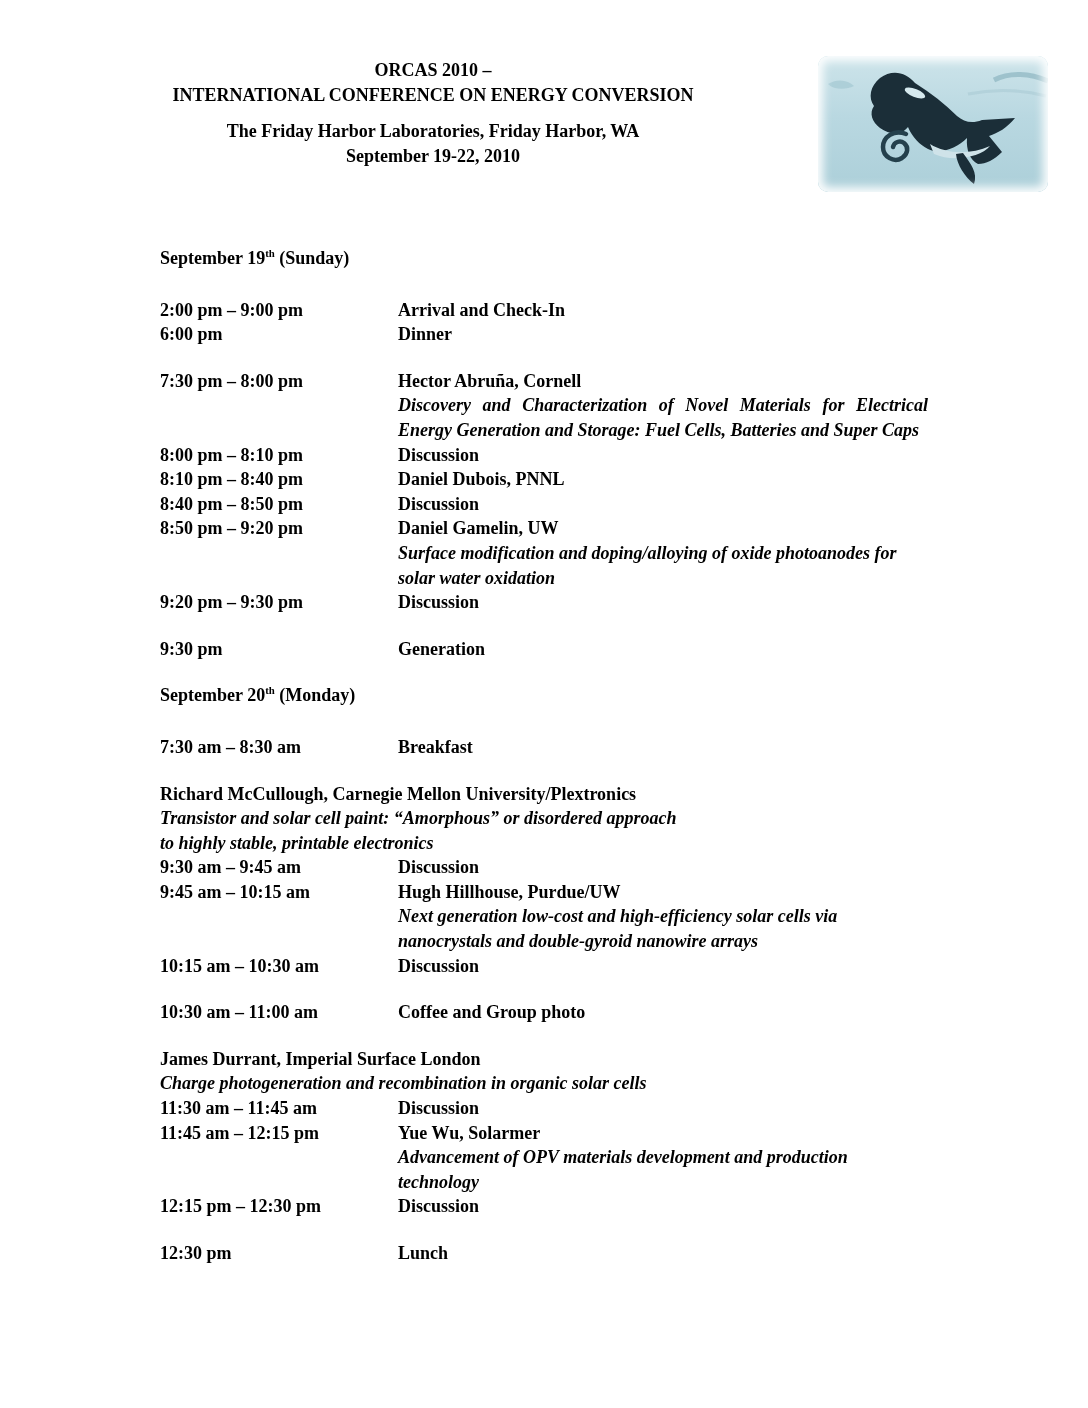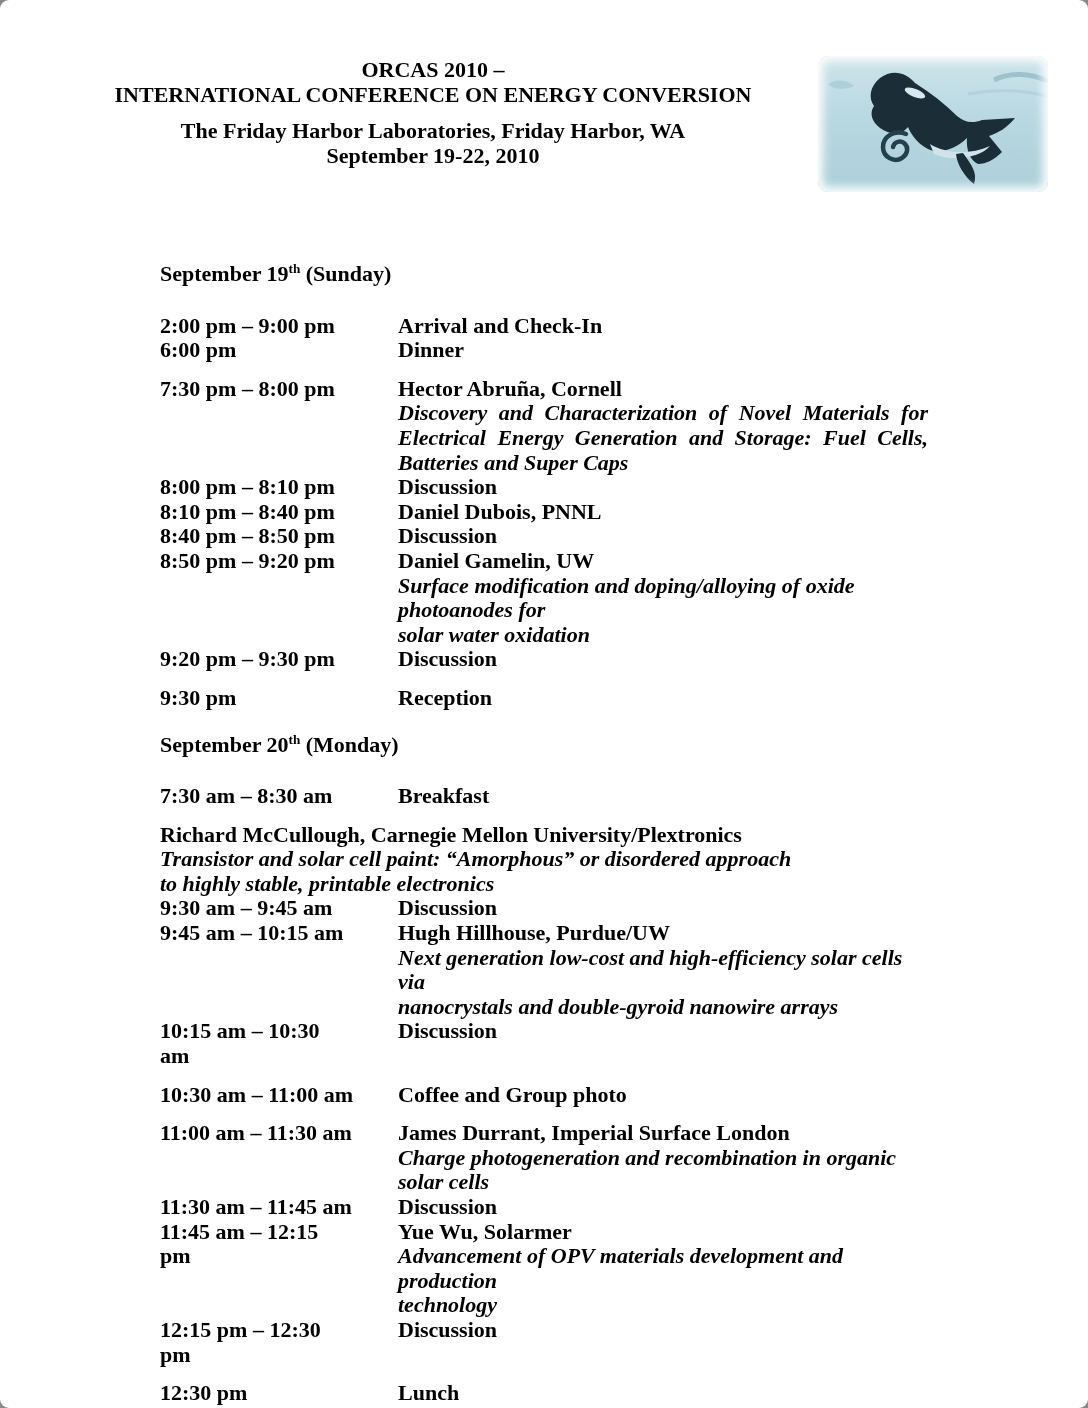--- a/index.html
+++ b/index.html
@@ -5,24 +5,23 @@
   * { margin:0; padding:0; box-sizing:border-box; }
   html,body { background:#888; }
   .page {
     position:relative;
     width:1088px; height:1408px;
     margin:0 auto;
     background:#ffffff;
     color:#000000;
     font-family:"Liberation Serif","DejaVu Serif",serif;
     font-weight:700;
-    font-size:22px;
+    font-size:18px;
     line-height:24.6px;
     overflow:hidden;
-    border-radius:9px;
   }
   
   .header-text {
     position:absolute; left:100px; top:58px; width:666px;
     text-align:center;
   }
   .venue-block { margin-top:12px; }
   
   .orca-frame {
     position:absolute; left:818px; top:56px; width:230px; height:136px;
@@ -31,24 +30,24 @@
   }
   .orca-frame svg { display:block; width:100%; height:100%; }
   .orca-frame::after {
     content:""; position:absolute; inset:0; border-radius:10px;
     box-shadow: inset 0 0 10px 5px rgba(255,255,255,0.95);
     pointer-events:none;
   }
   
   .schedule { position:absolute; left:160px; top:246px; width:768px; }
   .day + .day { margin-top:22px; }
-  .day-heading { font-size:inherit; line-height:24.6px; margin:16px 0 27px 0; }
+  .day-heading { font-size:inherit; line-height:24.6px; margin:0 0 27px 0; }
   .day-heading sup { font-size:60%; line-height:0; }
   .row { display:flex;gap:44px; }
-  .row.space { margin-top:14px; }
+  .row.space { margin-top:22px; }
   .time { flex:0 0 194px; }
   .desc { flex:1 1 auto; min-width:0; }
   .talk-title { font-style:italic; white-space:pre-line; }
   .talk-title.justify { white-space:normal; text-align:justify; }
 </style>
 </head>
 <body>
 
 <div class="page">
 
@@ -144,21 +143,21 @@
         </div>
         <div class="row">
           <div class="time">9:20 pm – 9:30 pm</div>
           <div class="desc">
             <div class="event">Discussion</div>
           </div>
         </div>
         <div class="row space">
           <div class="time">9:30 pm</div>
           <div class="desc">
-            <div class="event">Reception</div>
+            <div class="event">Generation</div>
           </div>
         </div>
       </section>
       <section class="day">
         <h2 class="day-heading"><span>September 20</span><sup>th</sup><span> (Monday)</span></h2>
         <div class="row">
           <div class="time">7:30 am – 8:30 am</div>
           <div class="desc">
             <div class="event">Breakfast</div>
           </div>
@@ -190,21 +189,20 @@
             <div class="event">Discussion</div>
           </div>
         </div>
         <div class="row space">
           <div class="time">10:30 am – 11:00 am</div>
           <div class="desc">
             <div class="event">Coffee and Group photo</div>
           </div>
         </div>
         <div class="row space">
-          <div class="time">11:00 am – 11:30 am</div>
           <div class="desc">
             <div class="speaker">James Durrant, Imperial Surface London</div>
             <div class="talk-title">Charge photogeneration and recombination in organic solar cells</div>
           </div>
         </div>
         <div class="row">
           <div class="time">11:30 am – 11:45 am</div>
           <div class="desc">
             <div class="event">Discussion</div>
           </div>

